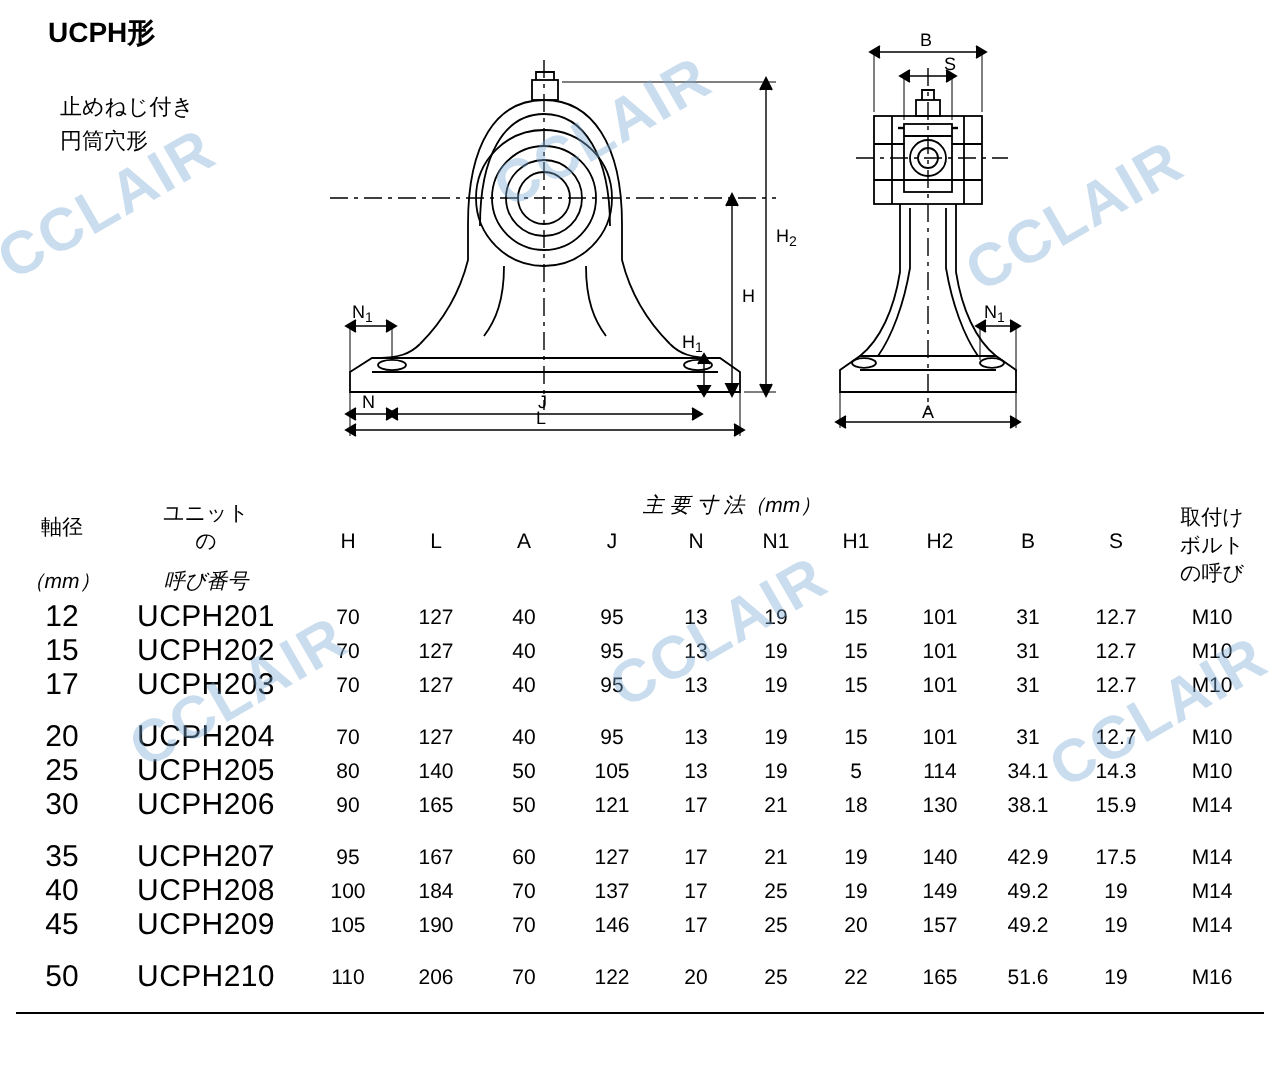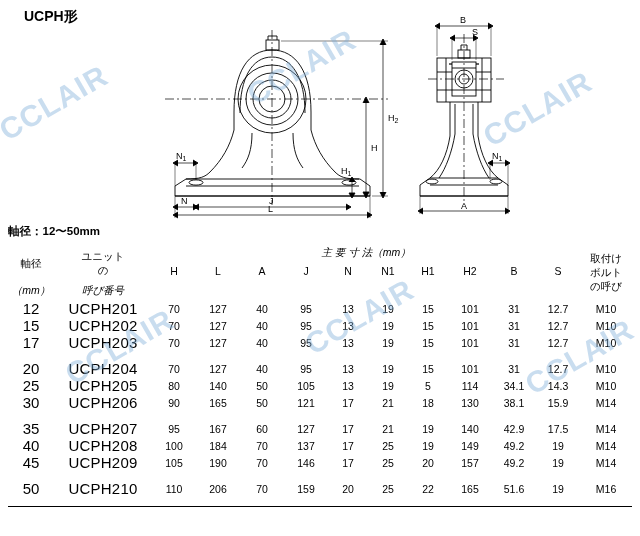--- a/index.html
+++ b/index.html
@@ -107,20 +107,24 @@
   tr.datarow td { height: 14px; }
   tr.gaprow td { height: 9px; }
   .hdr-cell-tall { height: 22px; }
 </style>
 </head>
 <body>
 
 <div id="page">
 
   <div class="title">UCPH形</div>
+  <div class="subtitle">
+    <div>止めねじ付き</div>
+    <div>円筒穴形</div>
+  </div>
 
   <svg class="drawing" viewBox="0 0 640 220" xmlns="http://www.w3.org/2000/svg">
     <g stroke="#000" fill="none" stroke-width="0.9">
 
       <path d="M175 196 L175 186 L186 179 L320 179 L360 179 L370 186 L370 196 Z" fill="#ffffff"></path>
       <path d="M175 196 L370 196"></path>
       <path d="M186 186 L359 186"></path>
 
       <path d="M186 179 C200 179 205 177 210 172"></path>
       <path d="M359 179 C345 179 340 177 335 172"></path>
@@ -252,21 +256,20 @@
       <text x="181" y="204">N</text>
       <text x="269" y="204">J</text>
       <text x="268" y="212">L</text>
       <text x="460" y="23">B</text>
       <text x="472" y="35">S</text>
       <text x="492" y="159">N<tspan font-size="7" dy="2">1</tspan></text>
       <text x="461" y="209">A</text>
     </g>
   </svg>
 
-  <div class="shaft-range">軸径：12〜50mm</div>
 
   <div class="table-wrap">
     <table class="spec">
       <colgroup>
         <col style="width:46px">
         <col style="width:98px">
         <col style="width:44px">
         <col style="width:44px">
         <col style="width:44px">
         <col style="width:44px">
@@ -497,21 +500,21 @@
           <td class="vline-r"></td>
             <td class="vline-r"></td>
         </tr>
 
         <tr class="datarow">
           <td class="shaftcell vline-r">50</td>
           <td class="modelcell vline-r">UCPH210</td>
           <td>110</td>
           <td>206</td>
           <td>70</td>
-          <td>159</td>
+          <td>122</td>
           <td>20</td>
           <td>25</td>
           <td>22</td>
           <td>165</td>
           <td>51.6</td>
           <td class="vline-r">19</td>
           <td class="vline-r">M16</td>
         </tr>
         <tr class="gaprow tline-bottom">
           <td class="vline-r"></td>

